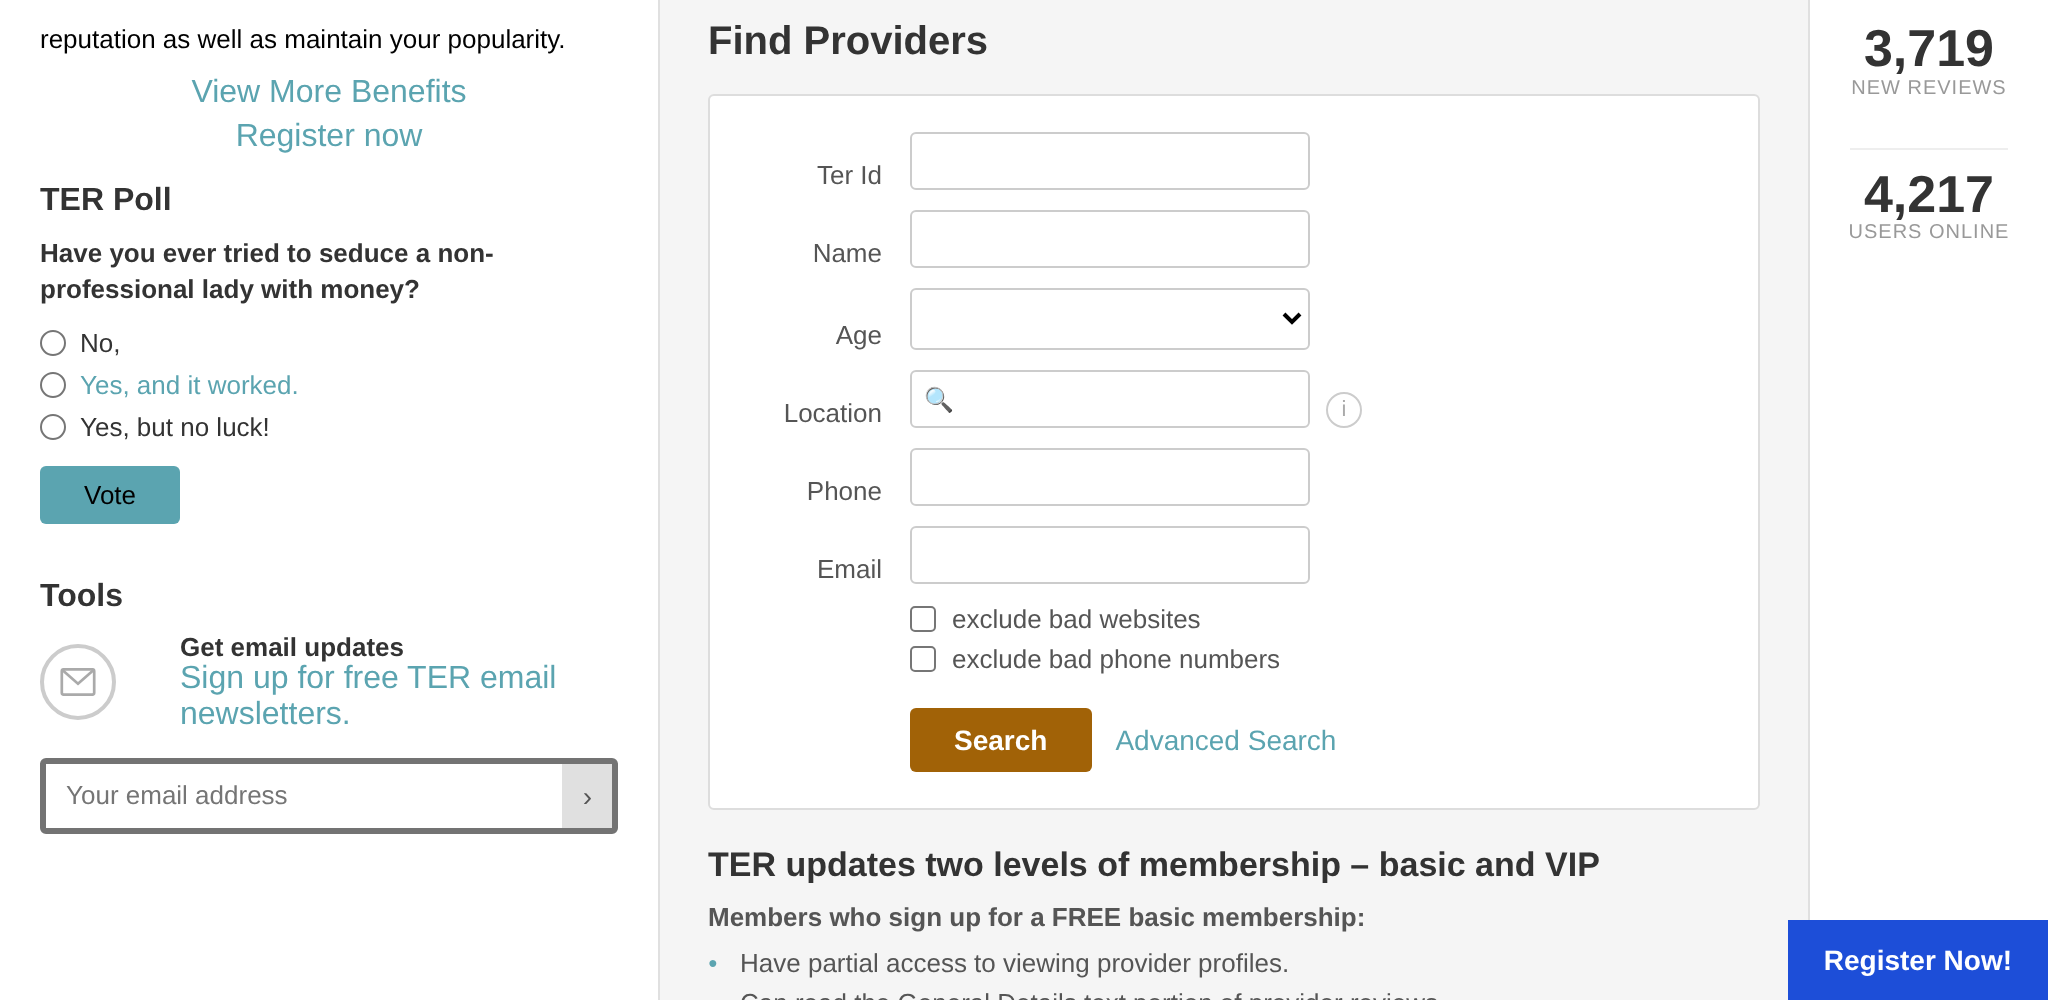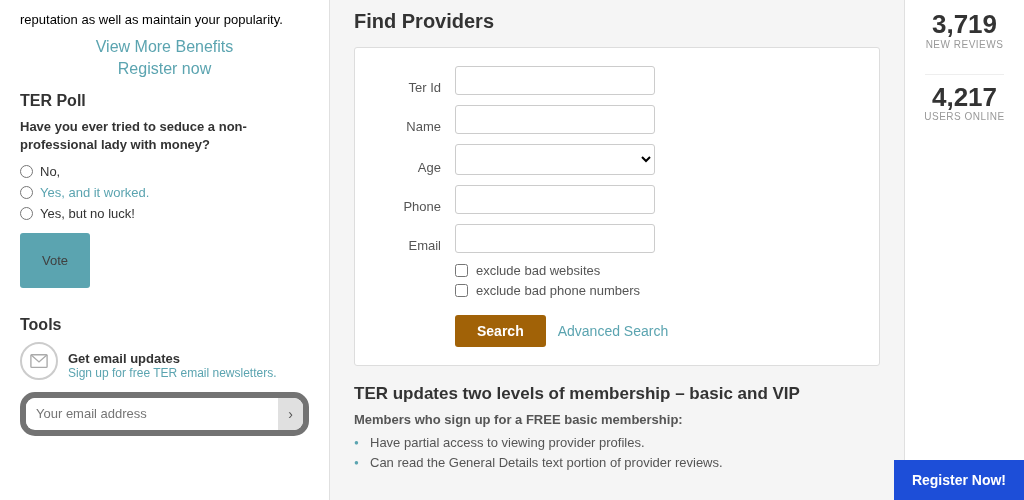--- a/index.html
+++ b/index.html
@@ -58,60 +58,61 @@
       margin-bottom: 6px;
       font-size: 13px;
     }
     .poll-option input[type="radio"] {
       margin-right: 7px;
       accent-color: #888;
     }
     .poll-option-label-green { color: #5ba4b0; }
     .vote-btn {
       background: #5ba4b0;
-      color: #404040;
-      border: none;
-      padding: 20px 22px;
+      color: #000000;
+      border: none;
+      padding: 7px 22px;
       border-radius: 3px;
       font-size: 13px;
       cursor: pointer;
       margin-bottom: 14px;
     }
     .tools-section { margin-top: 4px; }
     .tools-email-row {
       display: flex;
-      align-items: flex-end;
+      align-items: center;
       margin-bottom: 12px;
+      gap: 22px;
     }
     .email-icon-circle {
       width: 38px;
       height: 38px;
       border-radius: 50%;
       border: 2px solid #ccc;
       display: flex;
       align-items: center;
       justify-content: center;
       margin-right: 10px;
       flex-shrink: 0;
     }
     .email-icon-circle svg { width: 18px; height: 18px; }
     .tools-email-text .tools-email-title {
       font-size: 13px;
       font-weight: bold;
       color: #333;
     }
     .tools-email-text .tools-email-sub {
-      font-size: 12px;
+      font-size: 16px;
       color: #5ba4b0;
     }
     .email-input-row {
       display: flex;
       align-items: center;
-      border: 6px solid #737373;
-      border-radius: 15px;
+      border: 3px solid #737373;
+      border-radius: 3px;
       overflow: hidden;
     }
     .email-input {
       flex: 1;
       border: none;
       padding: 8px 10px;
       font-size: 13px;
       color: #aaa;
       outline: none;
     }
@@ -403,20 +404,28 @@
           <option value="22">22</option>
           <option value="25">25</option>
           <option value="30">30</option>
           <option value="35">35</option>
           <option value="40">40</option>
           <option value="45">45</option>
           <option value="50">50</option>
         </select>
       </div>
 
+      <div class="form-row">
+        <label class="form-label">Location</label>
+        <div class="location-input-wrap">
+          <span class="location-search-icon">🔍</span>
+          <input class="location-input" type="text" style="">
+        </div>
+        <div class="location-info-icon">i</div>
+      </div>
 
       <div class="form-row">
         <label class="form-label">Phone</label>
         <input class="form-input" type="text" style="">
       </div>
 
       <div class="form-row">
         <label class="form-label">Email</label>
         <input class="form-input" type="text" style="">
       </div>

